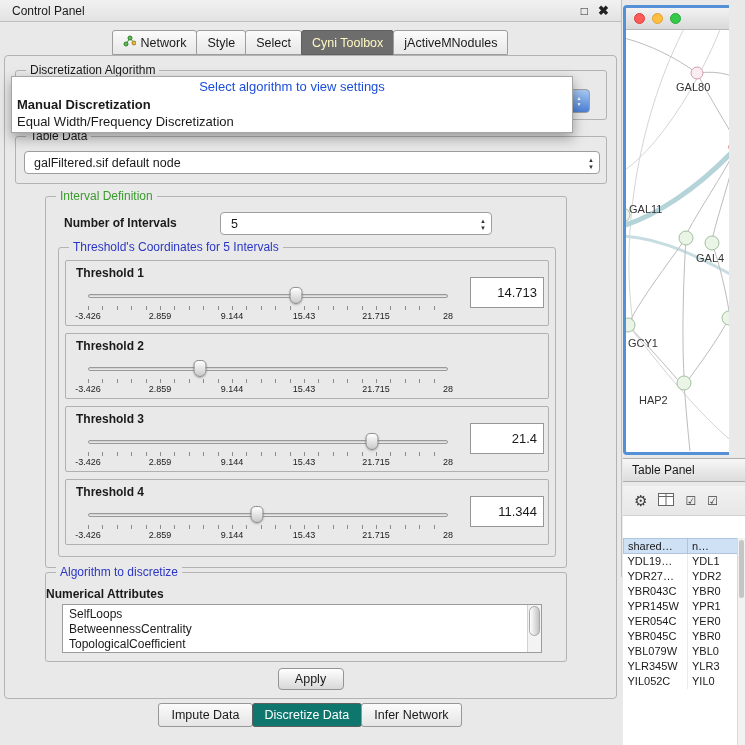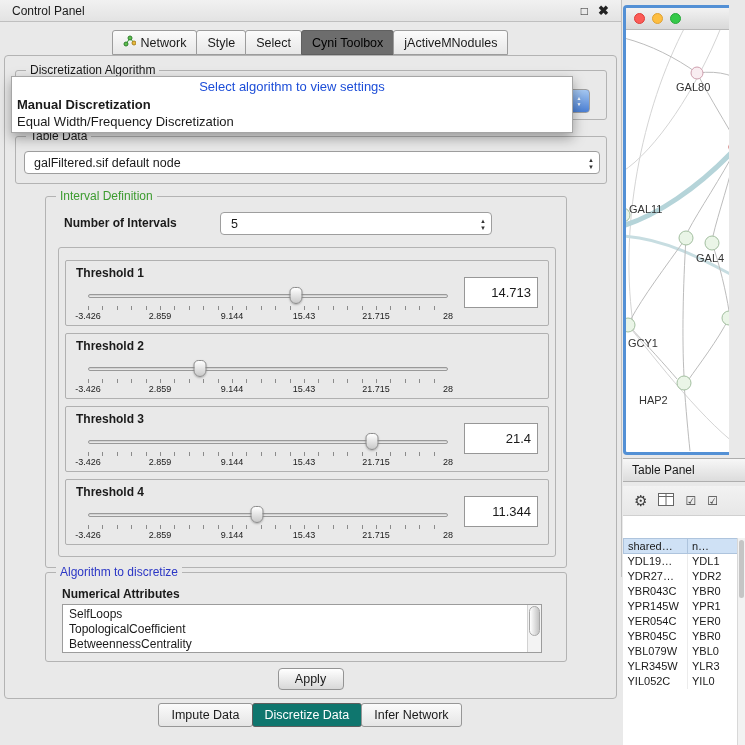--- a/index.html
+++ b/index.html
@@ -8,21 +8,21 @@
 
   
   .control-panel { position:absolute; left:0; top:0; width:622px; height:577px; background:#e9e9e9; border-right:1px solid #c2c2c2; }
   .cp-titlebar { position:absolute; left:0; top:0; width:100%; height:22px; background:linear-gradient(#f1f1f1,#e3e3e3); border-bottom:1px solid #bfbfbf; display:flex; align-items:center; padding:0 12px; font-size:12px; }
   .win-btns { margin-left:auto; display:flex; gap:10px; align-items:center; }
   .win-btn { font-size:12px; color:#222; }
   .win-btn.close { font-weight:bold; font-size:13px; }
 
   .top-tabs { position:absolute; top:30px; left:0; width:100%; height:25px; display:flex; justify-content:center; }
   .tab { display:flex; align-items:center; gap:5px; padding:0 10px; border:1px solid #9c9c9c; margin-left:-1px; background:linear-gradient(#fbfbfb,#e7e7e7); font-size:12.5px; border-radius:3px 3px 0 0; }
-  .tab.selected { background:#6d6d6d; color:#000000; border-color:#606060; }
+  .tab.selected { background:#6d6d6d; color:#fef9c3; border-color:#606060; }
 
   .panel-body { position:absolute; left:4px; top:55px; width:613px; height:644px; border:1px solid #b3b3b3; border-radius:4px; background:#e9e9e9; }
 
   .group { position:absolute; border:1px solid #b3b3b3; border-radius:3px; }
   .group-label { position:absolute; top:-8px; left:10px; background:#e9e9e9; padding:0 4px; font-size:12px; line-height:14px; white-space:nowrap; }
   .group-label.green { color:#3c9b2f; }
   .group-label.blue { color:#2b36c5; }
 
   .g-algo { left:10px; top:14px; width:592px; height:50px; }
   .combo { position:absolute; background:#fff; border:1px solid #9e9e9e; border-radius:4px; font-size:12.5px; display:flex; align-items:center; white-space:nowrap; overflow:hidden; }
@@ -45,24 +45,24 @@
   .noi-combo { left:174px; top:15px; width:272px; height:23px; padding-left:10px; }
   .g-thresholds { position:absolute; left:12px; top:50px; width:498px; height:310px; border:1px solid #b3b3b3; border-radius:3px; }
   .threshold-row { position:absolute; left:6px; width:484px; height:66px; border:1px solid #b0b0b0; border-radius:2px; }
   .t-label { position:absolute; left:10px; top:5px; font-weight:bold; font-size:12px; }
   .slider { position:absolute; left:22px; top:25px; width:360px; height:38px; }
   .track { position:absolute; left:0; right:0; top:8px; height:4px; border:1px solid #999; border-radius:2px; background:linear-gradient(#c9c9c9,#f1f1f1); }
   .thumb { position:absolute; top:1px; width:13px; height:17px; transform:translateX(-50%); background:linear-gradient(#ffffff,#c9c9c9); border:1px solid #8c8c8c; border-radius:6px 6px 8px 8px; box-shadow:0 1px 2px rgba(0,0,0,.25); }
   .ruler { position:absolute; left:0; right:0; top:20px; height:4px; background:repeating-linear-gradient(to right,#8b8b8b 0,#8b8b8b 1px,transparent 1px,transparent 4%); }
   .tick-labels { position:absolute; left:0; right:0; top:25px; height:11px; }
   .tick-label { position:absolute; transform:translateX(-50%); font-size:9px; white-space:nowrap; }
-  .t-value { position:absolute; right:10px; top:16px; width:74px; height:31px; background:#fff; border:1px solid #979797; font-size:13px; display:flex; align-items:center; justify-content:flex-end; padding-right:6px; }
+  .t-value { position:absolute; right:4px; top:16px; width:74px; height:31px; background:#fff; border:1px solid #979797; font-size:13px; display:flex; align-items:center; justify-content:flex-end; padding-right:6px; }
 
   .g-attrs { left:40px; top:516px; width:522px; height:90px; }
-  .attrs-title { position:absolute; left:16px; top:14px; font-weight:bold; font-size:12px; }
+  .attrs-title { position:absolute; left:0; top:14px; font-weight:bold; font-size:12px; }
   .listbox { position:absolute; left:16px; top:31px; width:480px; height:49px; background:#fff; border:1px solid #9c9c9c; overflow:hidden; }
   .list-item { font-size:12px; line-height:15px; padding:0 6px; }
   .list-item:first-child { padding-top:2px; }
   .list-scroll { position:absolute; top:0; right:0; bottom:0; width:14px; background:#f3f3f3; border-left:1px solid #d2d2d2; }
   .list-thumb { position:absolute; left:1px; top:1px; width:11px; height:30px; border-radius:6px; background:linear-gradient(to right,#ffffff,#c3c3c3); border:1px solid #a8a8a8; }
 
   .apply-btn { position:absolute; left:50%; top:612px; transform:translateX(-50%); width:66px; height:22px; border:1px solid #949494; border-radius:4px; background:linear-gradient(#ffffff,#d8d8d8); font-size:12.5px; text-align:center; line-height:20px; }
 
   .bottom-tabs { position:absolute; left:0; top:703px; width:100%; display:flex; justify-content:center; }
   .btab { padding:4px 12px; border:1px solid #979797; margin-left:-1px; background:linear-gradient(#fbfbfb,#e5e5e5); font-size:12.5px; border-radius:3px; }
@@ -168,20 +168,21 @@
       <div class="noi-label">Number of Intervals</div>
       <div class="combo noi-combo">
         <span>5</span>
         <span class="stepper">
           <span>▲</span>
             <span>▼</span>
         </span>
       </div>
 
       <div class="g-thresholds">
+        <div class="group-label blue">Threshold's Coordinates for 5 Intervals</div>
 
         <div class="threshold-row" style="top:12px">
           <div class="t-label">Threshold 1</div>
           <div class="slider">
             <div class="track"></div>
             <div class="ruler"></div>
             <div class="tick-labels">
                 <span class="tick-label" style="left: 0%;">-3.426</span>
                 <span class="tick-label" style="left: 20%;">2.859</span>
                 <span class="tick-label" style="left: 40%;">9.144</span>
@@ -248,22 +249,22 @@
         </div>
       </div>
     </div>
 
     <div class="group g-attrs">
       <div class="group-label blue">Algorithm to discretize</div>
       <div class="attrs-title">Numerical Attributes</div>
       <div class="listbox">
         <div>
             <div class="list-item">SelfLoops</div>
+            <div class="list-item">BetweennessCentrality</div>
             <div class="list-item">TopologicalCoefficient</div>
-            <div class="list-item">BetweennessCentrality</div>
           </div>
         <div class="list-scroll">
           <div class="list-thumb"></div>
         </div>
       </div>
     </div>
 
     <div class="apply-btn">Apply</div>
   </div>
 

